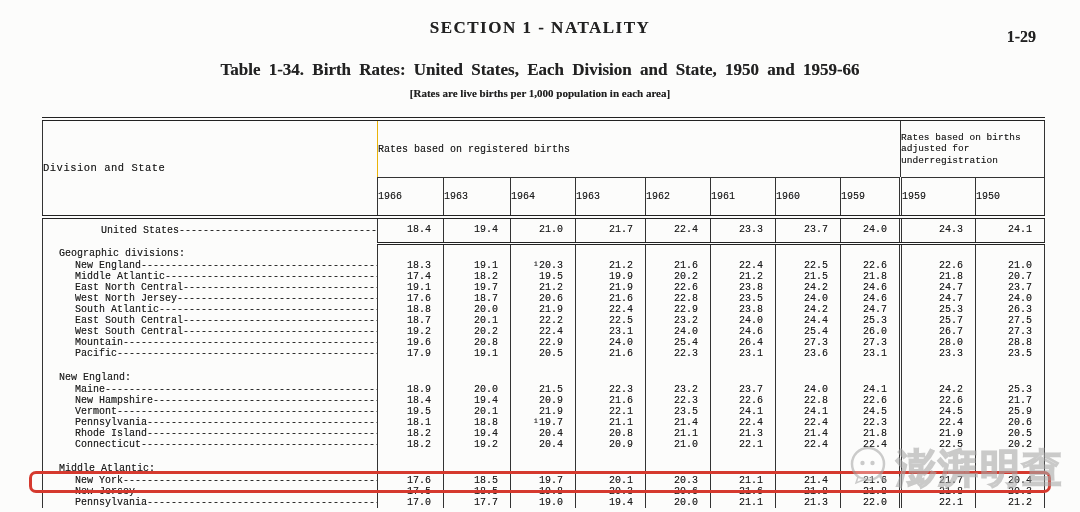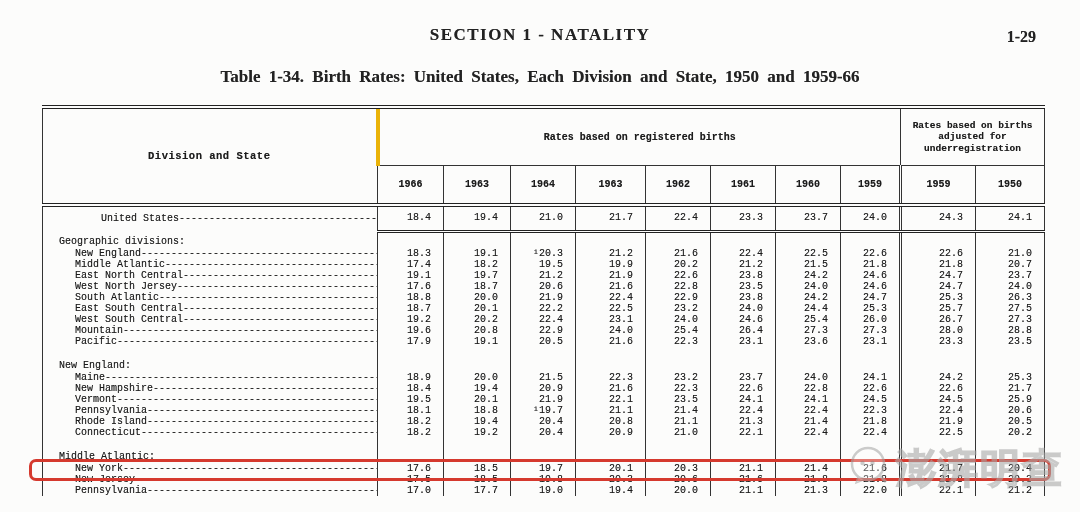--- a/index.html
+++ b/index.html
@@ -1,35 +1,35 @@
 <!DOCTYPE html>
 <html><head>
 <meta charset="utf-8">
 <style>
   html,body{margin:0;padding:0;background:#ffffff;}
   .page{position:relative;width:1080px;height:512px;background:#fcfcfb;overflow:hidden;
         font-family:"Liberation Mono","DejaVu Sans Mono",monospace;color:#1c1c1c;}
   .scan-text{text-shadow:0 0 0.5px rgba(0,0,0,0.45);}
 
-  .sechdr{margin-top:25px;text-align:center;font-family:"Liberation Serif","DejaVu Serif",serif;
+  .sechdr{margin-top:18px;text-align:center;font-family:"Liberation Serif","DejaVu Serif",serif;
           font-size:17px;font-weight:600;letter-spacing:1.5px;color:#222;}
   .pagenum{position:absolute;top:28px;right:44px;font-family:"Liberation Serif",serif;
            font-size:16px;font-weight:600;color:#222;}
   .ttitle{margin-top:22px;text-align:center;font-family:"Liberation Serif","DejaVu Serif",serif;
           font-size:17px;font-weight:600;word-spacing:4px;color:#222;}
   .tnote{margin-top:7px;text-align:center;font-family:"Liberation Serif",serif;
          font-size:11px;font-weight:700;color:#222;}
 
   table.t{border-collapse:collapse;table-layout:fixed;width:1002px;margin:18px 0 0 42px;
           border-top:4px double #222;border-left:1px solid #333;border-right:1px solid #333;}
   table.t th,table.t td{margin:0;padding:0;}
 
-  thead th{font-weight:bold;vertical-align:middle;text-align:center;}
+  thead th{font-weight:normal;vertical-align:middle;text-align:left;}
   th.dsh{font-size:10.5px;letter-spacing:0.5px;border-bottom:4px double #222;border-radius:11px;}
-  th.grp1{height:56px;font-size:10px;border-left:4px solid #eab308;border-bottom:1px solid #333;}
+  th.grp1{height:56px;font-size:10px;border-left:1px solid #eab308;border-bottom:1px solid #333;}
   th.grp2{height:56px;font-size:9.5px;line-height:1.2;padding:2px 6px;border-left:1px solid #333;border-bottom:1px solid #333;}
   tr.yr th{height:37px;font-size:10px;border-left:1px solid #333;border-bottom:4px double #222;}
   tr.yr th.dbl{border-left:3px double #333;}
 
   tbody td{font-size:10px;line-height:1;vertical-align:middle;}
   tbody td.v{border-left:1px solid #333;text-align:right;padding-right:12px;}
   tbody td.v.dbl{border-left:3px double #333;}
   tbody td.lc{position:relative;}
   .lw{display:flex;align-items:center;line-height:11px;}
   .lbl{white-space:nowrap;}
@@ -53,20 +53,21 @@
            color:rgba(255,255,255,0.25);-webkit-text-stroke:1.5px #a9a9a9;}
 </style>
 </head>
 <body>
 
 <div class="page">
 
   <div class="sechdr scan-text">SECTION 1 - NATALITY</div>
   <div class="pagenum scan-text">1-29</div>
   <div class="ttitle scan-text">Table 1-34.  Birth Rates:  United States, Each Division and State, 1950 and 1959-66</div>
+  <div class="tnote scan-text">[Rates are live births per 1,000 population in each area]</div>
 
   <table class="t scan-text">
     <colgroup>
       <col style="width:335px">
         <col style="width:66px">
         <col style="width:67px">
         <col style="width:65px">
       <col style="width:70px">
         <col style="width:65px">
         <col style="width:65px">

